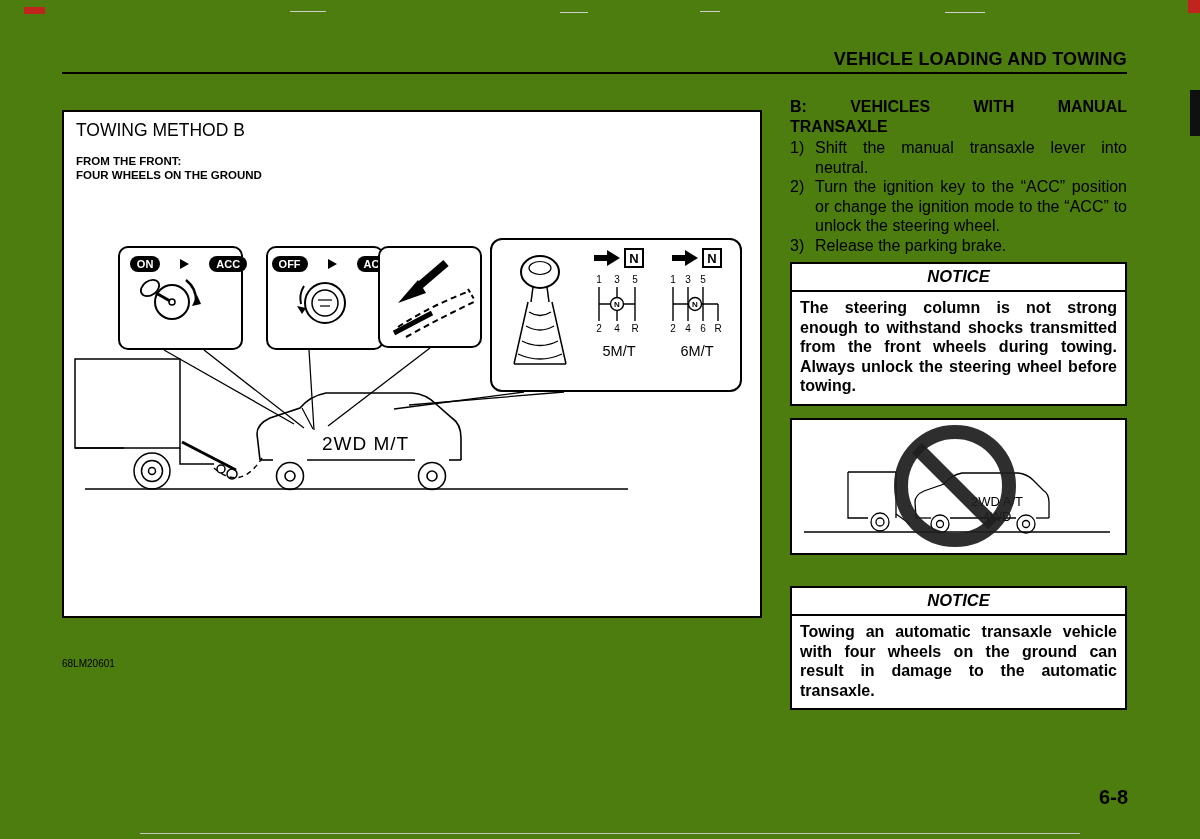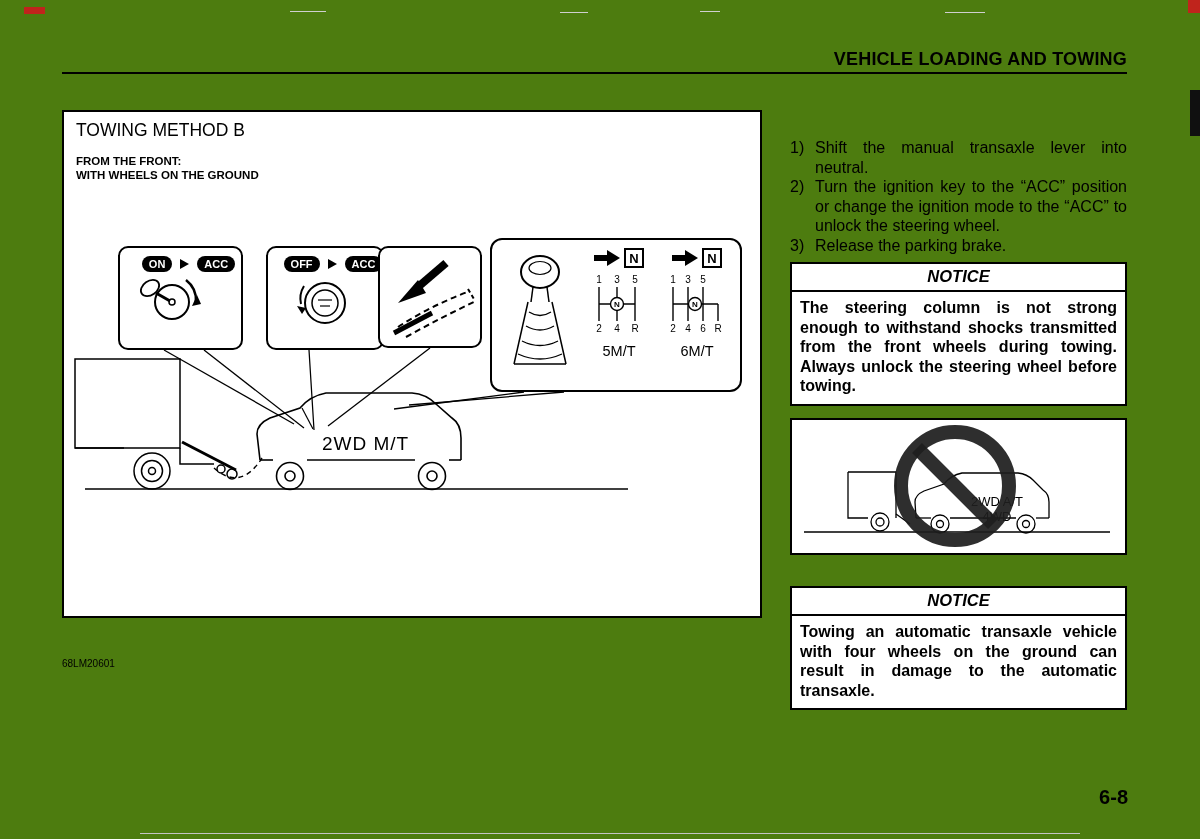--- a/index.html
+++ b/index.html
@@ -25,21 +25,21 @@
   .fig1-art{position:absolute;left:0;top:0;width:696px;height:504px;}
   .fig1-art line,.fig1-art path,.fig1-art circle{stroke:#000;fill:none;}
   .car-label{font-size:19px;fill:#000;stroke:none;letter-spacing:1px;}
 
   .callout{position:absolute;border:2px solid #000;border-radius:10px;background:#fff;box-sizing:border-box;}
   .box1{left:54px;top:134px;width:125px;height:104px;}
   .box2{left:202px;top:134px;width:118px;height:104px;}
   .box3{left:314px;top:134px;width:104px;height:102px;}
   .box4{left:426px;top:126px;width:252px;height:154px;border-radius:12px;display:flex;}
 
-  .pill-row{display:flex;align-items:center;justify-content:center;gap:8px;margin-top:8px;padding-left:16px;}
+  .pill-row{display:flex;align-items:center;justify-content:center;gap:20px;margin-top:8px;padding-left:16px;}
   .pill{background:#000;color:#fff;border-radius:9px;font-size:11px;font-weight:bold;padding:2.5px 7px;line-height:1;}
   .tri{width:0;height:0;border-left:9px solid #000;border-top:5px solid transparent;border-bottom:5px solid transparent;}
   .callout svg.art{display:block;margin:0 auto;}
   .callout svg.art line,.callout svg.art path,.callout svg.art circle,.callout svg.art ellipse{stroke:#000;fill:none;}
 
   .knob-svg{margin:6px 0 0 8px;}
   .knob-svg line,.knob-svg path,.knob-svg ellipse{stroke:#000;fill:none;}
   .shift-col{display:flex;flex-direction:column;align-items:center;padding-top:8px;width:78px;}
   .arrow-n{display:flex;align-items:center;gap:4px;margin-bottom:5px;}
   .arrow-glyph{display:block;}
@@ -130,21 +130,21 @@
         <circle cx="226" cy="364" r="5"></circle>
         <circle cx="368" cy="364" r="13.5"></circle>
         <circle cx="368" cy="364" r="5"></circle>
       </g>
       <text class="car-label" x="258" y="338">2WD M/T</text>
     </svg>
 
     <div class="fig1-title">TOWING METHOD B</div>
     <div class="fig1-sub">
       <div>FROM THE FRONT:</div>
-      <div>WITH WHEELS ON THE GROUND</div>
+      <div>FOUR WHEELS ON THE GROUND</div>
     </div>
 
     <div class="callout box1">
       <div class="pill-row">
         <span class="pill">ON</span>
         <span class="tri"></span>
         <span class="pill">ACC</span>
       </div>
       <svg class="art" width="121" height="58" viewBox="0 0 121 58">
         <circle cx="52" cy="30" r="17" stroke-width="2"></circle>
@@ -246,20 +246,24 @@
           <text x="23" y="59">4</text>
           <text x="38" y="59">6</text>
           <text x="53" y="59">R</text>
         </svg>
         <div class="shift-label">6M/T</div>
       </div>
     </div>
   </div>
   <div class="fig1-code">68LM20601</div>
 
+  <div class="heading">
+    <div class="spread">B: VEHICLES WITH MANUAL</div>
+    <div>TRANSAXLE</div>
+  </div>
 
   <div class="steps">
     <div class="step">
       <span class="step-num">1)</span>
       <span class="step-text">Shift the manual transaxle lever into neutral.</span>
     </div>
     <div class="step">
       <span class="step-num">2)</span>
       <span class="step-text">Turn the ignition key to the “ACC” posi­tion or change the ignition mode to the “ACC” to unlock the steering wheel.</span>
     </div>

